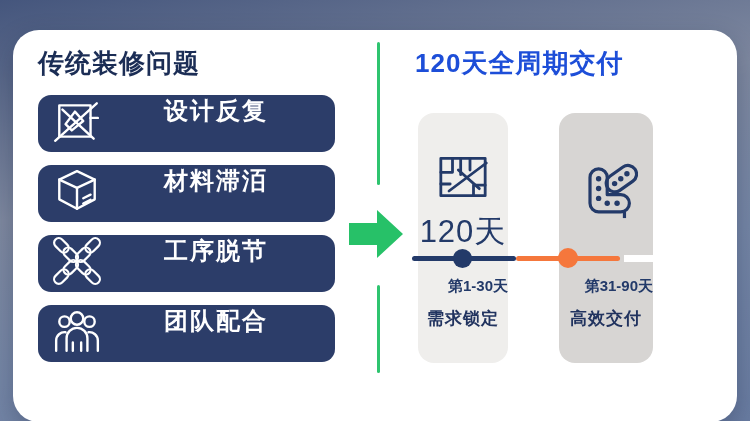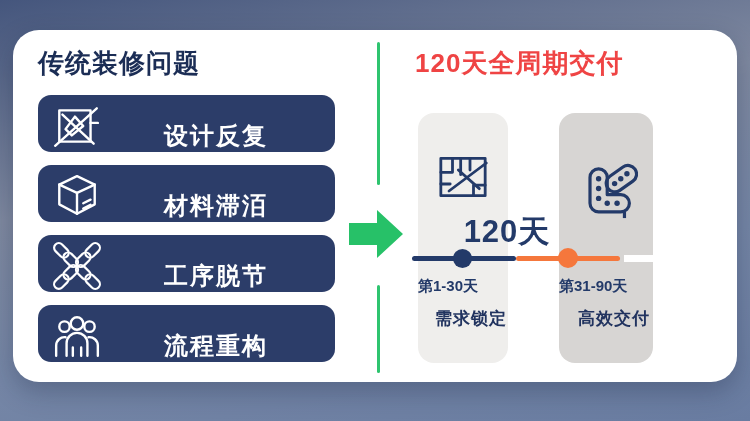--- a/index.html
+++ b/index.html
@@ -3,66 +3,66 @@
 <meta charset="utf-8">
 <style>
   html,body{margin:0;padding:0;}
   body{
     width:750px;height:421px;overflow:hidden;
     font-family:"Liberation Sans","DejaVu Sans",sans-serif;
     background:linear-gradient(168deg,#45567d 0%,#7f89a0 38%,#7586a6 66%,#697ca1 100%);
     position:relative;
   }
   .card{
-    position:absolute;left:13px;top:30px;width:724px;height:352px;
+    position:absolute;left:13px;top:30px;width:724px;height:392px;
     background:#ffffff;border-radius:26px;
     box-shadow:0 10px 26px rgba(18,28,58,.28);
   }
   
   .left-title{
     position:absolute;left:25px;top:16px;
     font-size:26px;font-weight:bold;color:#1b2d55;letter-spacing:1px;
   }
   .pill{
     position:absolute;left:25px;width:297px;height:57px;
     background:#2c3d69;border-radius:13px;
-    display:flex;align-items:flex-end;
+    display:flex;align-items:flex-start;
   }
   .pill .icon{width:52px;height:52px;margin-left:13px;flex:0 0 auto;
     display:flex;align-items:center;justify-content:center;}
   .pill .label{flex:1;text-align:center;color:#ffffff;
     font-size:24px;font-weight:bold;letter-spacing:2px;padding-right:6px;}
   .pill1{top:65px}.pill2{top:135px}.pill3{top:205px}.pill4{top:275px}
   
   .vline{position:absolute;left:364px;width:3px;background:#2ec46f;border-radius:2px;}
   .vline.seg1{top:12px;height:143px}
   .vline.seg2{top:255px;height:88px}
   .arrow{position:absolute;left:336px;top:177px;width:55px;height:54px;}
   
   .right-title{
     position:absolute;left:402px;top:16px;
-    font-size:26px;font-weight:bold;color:#ef4444;letter-spacing:1px;
+    font-size:26px;font-weight:bold;color:#1d4ed8;letter-spacing:1px;
   }
   .col{position:absolute;top:83px;height:250px;border-radius:16px;}
   .col1{left:405px;width:90px;background:#efeeec;}
   .col2{left:506px;width:94px;background:#d7d5d3;margin-left:40px;}
   .col3{left:611px;width:96px;background:#f5814f;}
   .col .picto{position:absolute;left:0;width:100%;display:flex;justify-content:center;}
   .col1 .picto{top:36px}.col2 .picto{top:44px}.col3 .picto{top:48px}
   .big-days{
     position:absolute;left:0;top:98px;width:100%;text-align:center;
-    font-size:31px;font-weight:bold;color:#233a69;letter-spacing:1px;padding-left:44px;
+    font-size:31px;font-weight:normal;color:#233a69;letter-spacing:1px;
   }
   .phase-range{
-    position:absolute;left:0;top:164px;width:100%;text-align:left;
+    position:absolute;left:0;top:164px;width:100%;text-align:right;
     font-size:15px;font-weight:bold;color:#233a69;
   }
   .phase-label{
     position:absolute;left:0;top:194px;width:100%;text-align:center;
-    font-size:17px;font-weight:bold;color:#21335f;letter-spacing:1px;padding-left:8px;
+    font-size:17px;font-weight:bold;color:#21335f;letter-spacing:1px;
   }
   
   .tl{position:absolute;height:5px;top:226px;border-radius:3px;}
   .tl-navy{left:399px;width:104px;background:#233a69;}
   .tl-orange{left:503px;width:104px;background:#f5773c;}
   .tl-white{left:611px;width:96px;height:7px;top:225px;background:#ffffff;border-radius:0;}
   .dot{position:absolute;border-radius:50%;}
   .dot-navy{left:440px;top:219px;width:19px;height:19px;background:#233a69;}
   .dot-orange{left:545px;top:218px;width:20px;height:20px;background:#f5773c;}
   .dot-white{left:648px;top:218px;width:20px;height:20px;background:#ffffff;}
@@ -121,21 +121,21 @@
       <svg width="50" height="50" viewBox="0 0 48 48" fill="none" stroke="#ffffff" stroke-width="2.3" stroke-linecap="round" stroke-linejoin="round">
         <circle cx="12" cy="15" r="5"></circle>
         <path d="M4,43 V33 a8,8 0 0 1 9,-7.8"></path>
         <circle cx="36" cy="15" r="5"></circle>
         <path d="M44,43 V33 a8,8 0 0 0 -9,-7.8"></path>
         <circle cx="24" cy="12" r="6"></circle>
         <path d="M14,43 V31 a10,10 0 0 1 20,0 V43"></path>
         <path d="M20,43 v-8 M28,43 v-8"></path>
       </svg>
     </span>
-    <span class="label">流程重构</span>
+    <span class="label">团队配合</span>
   </div>
 
   <div class="vline seg1"></div>
   <div class="vline seg2"></div>
   <div class="arrow">
     <svg width="55" height="54" viewBox="0 0 55 54">
       <polygon points="0,16 28,16 28,3 54,27 28,51 28,38 0,38" fill="#27c168"></polygon>
     </svg>
   </div>
 

